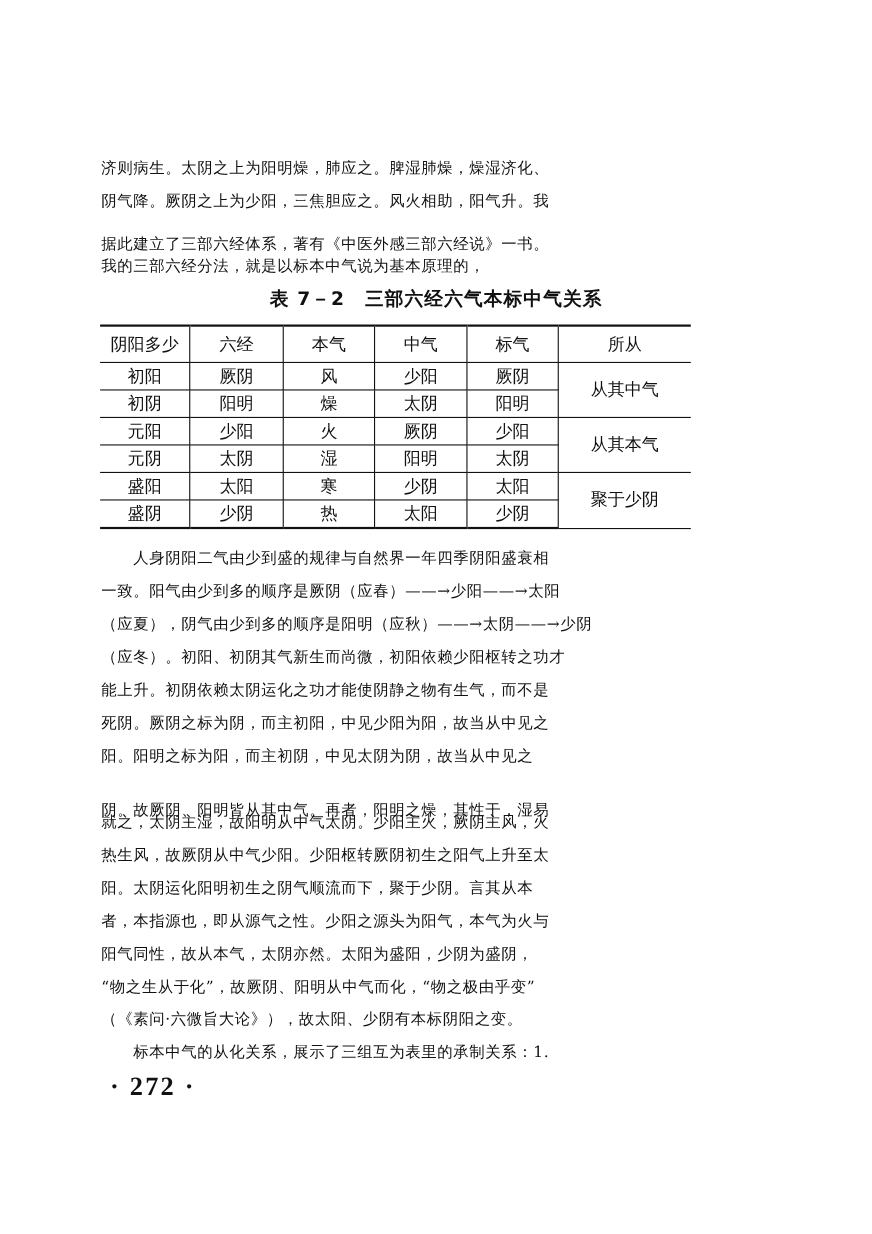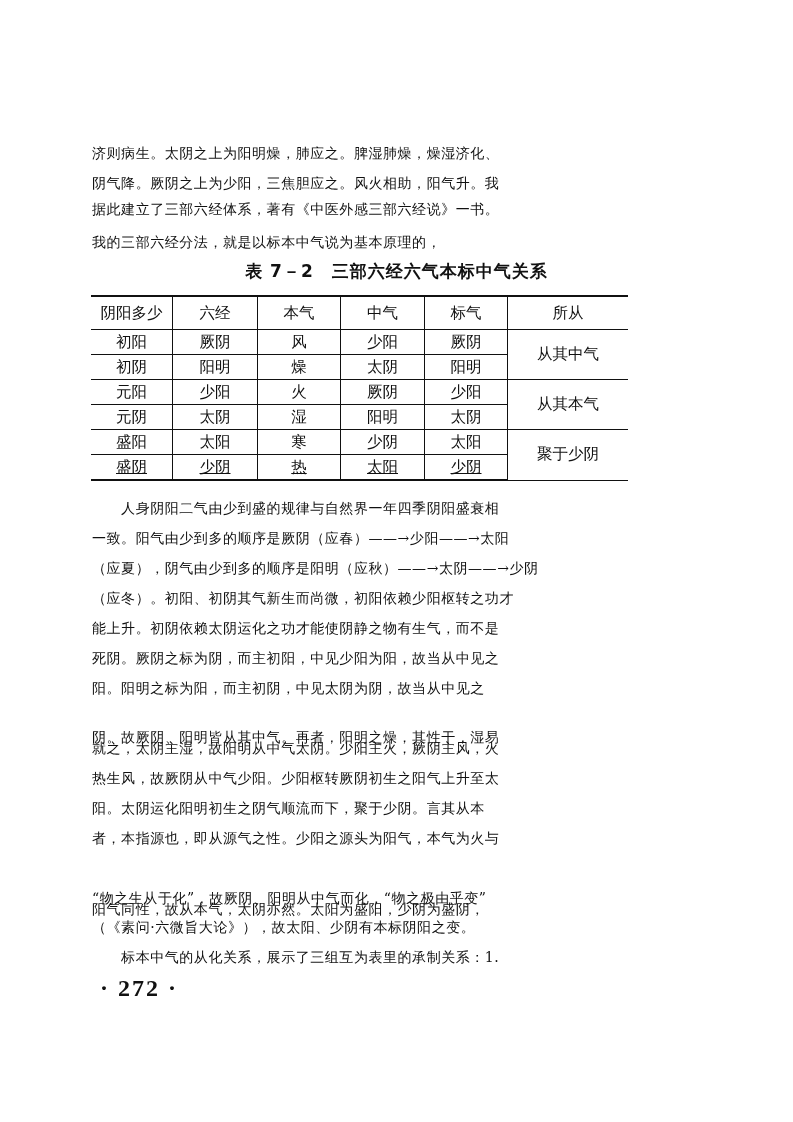--- a/index.html
+++ b/index.html
@@ -12,34 +12,34 @@
              font-size: 17px; letter-spacing: 1px; }
   .caption .num { margin-right: 18px; }
   table.rel { position: absolute; top: 295px; left: 91px; width: 537px;
               border-collapse: collapse; font-size: 15.5px;
               font-family: "DejaVu Sans", "Liberation Sans", sans-serif; }
   table.rel th, table.rel td { border: 1.4px solid #111; text-align: center; padding: 0;
               font-weight: normal; }
   table.rel tr.head th { height: 32px; }
   table.rel tbody td { height: 24px; }
   table.rel tr:first-child th { border-top-width: 2px; }
-  table.rel tbody tr:last-child td { border-bottom-width: 2px; text-decoration: underline; }
+  table.rel tbody tr:last-child td { border-bottom-width: 2px; }
   table.rel th:first-child, table.rel td:first-child { border-left: none; }
   table.rel th:last-child, table.rel td.follow { border-right: none; }
   .pageno { position: absolute; top: 1012px; left: 100px; font-size: 24px; font-weight: bold;
             font-family: "Liberation Serif", serif; letter-spacing: 2px; }
 </style>
 </head>
 <body>
 
 <div>
 
   <div class="line" style="top:140px">济则病生。太阴之上为阳明燥，肺应之。脾湿肺燥，燥湿济化、</div>
   <div class="line" style="top:170px">阴气降。厥阴之上为少阳，三焦胆应之。风火相助，阳气升。我</div>
-  <div class="line" style="top:196px">据此建立了三部六经体系，著有《中医外感三部六经说》一书。</div>
+  <div class="line" style="top:209px">据此建立了三部六经体系，著有《中医外感三部六经说》一书。</div>
   <div class="line" style="top:229px">我的三部六经分法，就是以标本中气说为基本原理的，</div>
 
   <div class="caption">
     <span class="num">表 7－2</span><span>三部六经六气本标中气关系</span>
   </div>
 
   <table class="rel">
     <thead>
       <tr class="head">
         <th style="width:81px">阴阳多少</th>
@@ -104,20 +104,20 @@
   <div class="line" style="top:555px">（应夏），阴气由少到多的顺序是阳明（应秋）——→太阴——→少阴</div>
   <div class="line" style="top:585px">（应冬）。初阳、初阴其气新生而尚微，初阳依赖少阳枢转之功才</div>
   <div class="line" style="top:615px">能上升。初阴依赖太阴运化之功才能使阴静之物有生气，而不是</div>
   <div class="line" style="top:645px">死阴。厥阴之标为阴，而主初阳，中见少阳为阳，故当从中见之</div>
   <div class="line" style="top:675px">阳。阳明之标为阳，而主初阴，中见太阴为阴，故当从中见之</div>
   <div class="line" style="top:724px">阴。故厥阴、阳明皆从其中气。再者，阳明之燥，其性干，湿易</div>
   <div class="line" style="top:735px">就之，太阴主湿，故阳明从中气太阴。少阳主火，厥阴主风，火</div>
   <div class="line" style="top:765px">热生风，故厥阴从中气少阳。少阳枢转厥阴初生之阳气上升至太</div>
   <div class="line" style="top:795px">阳。太阴运化阳明初生之阴气顺流而下，聚于少阴。言其从本</div>
   <div class="line" style="top:825px">者，本指源也，即从源气之性。少阳之源头为阳气，本气为火与</div>
-  <div class="line" style="top:896px">阳气同性，故从本气，太阴亦然。太阳为盛阳，少阴为盛阴，</div>
+  <div class="line" style="top:855px">阳气同性，故从本气，太阴亦然。太阳为盛阳，少阴为盛阴，</div>
   <div class="line" style="top:885px">“物之生从于化”，故厥阴、阳明从中气而化，“物之极由乎变”</div>
   <div class="line" style="top:914px">（《素问·六微旨大论》），故太阳、少阴有本标阴阳之变。</div>
 
   <div class="line" style="top:944px">　　标本中气的从化关系，展示了三组互为表里的承制关系：1.</div>
 
   <div class="pageno" style="top:975px">· 272 ·</div>
 </div>
 
 </body></html>

